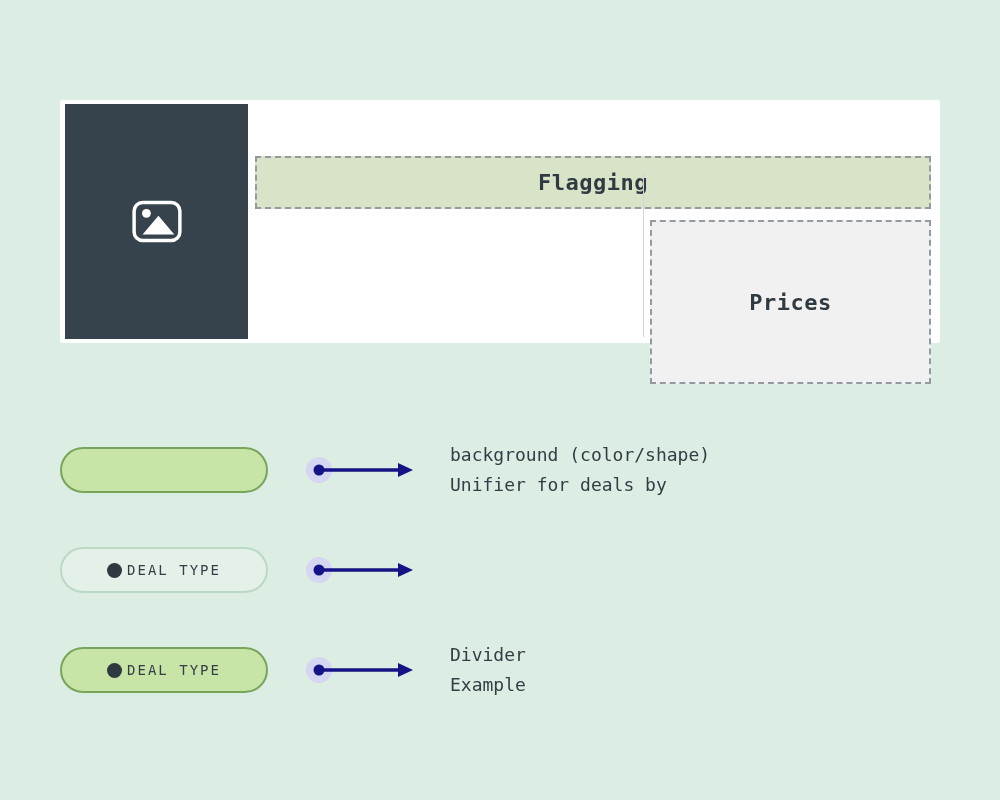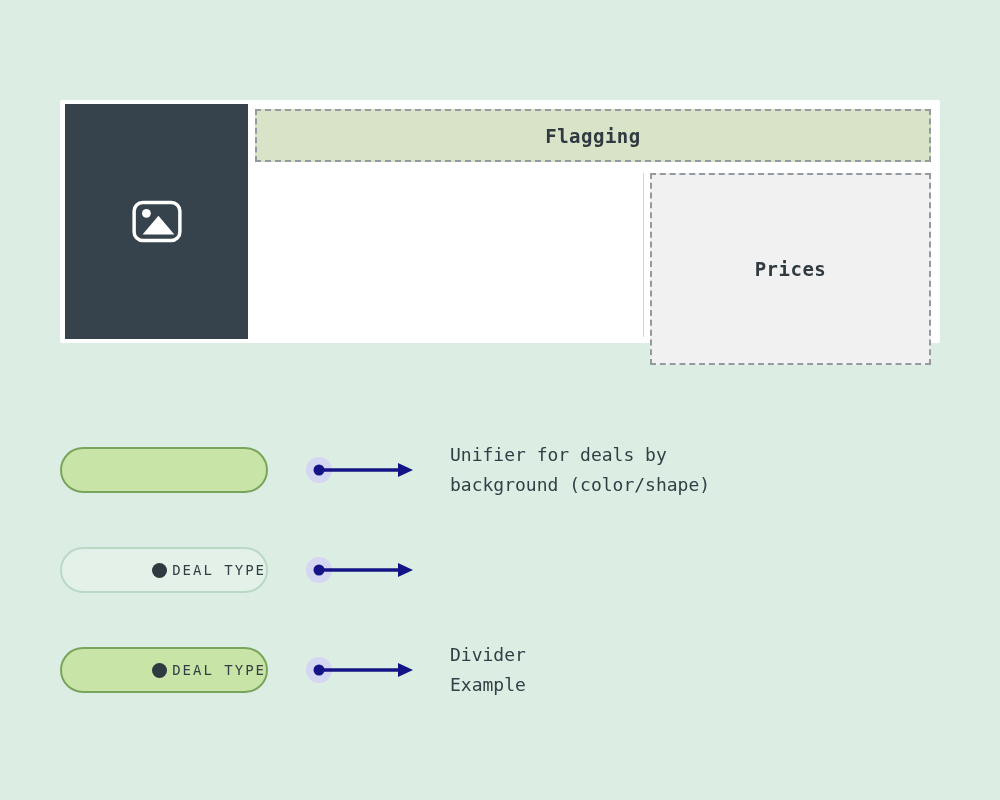--- a/index.html
+++ b/index.html
@@ -24,37 +24,38 @@
     position: absolute;
     left: 5px; top: 4px;
     width: 183px; height: 235px;
     background: #36434c;
     display: flex; align-items: center; justify-content: center;
   }
   .zone {
     position: absolute;
     border: 2px dashed #939ba1;
     display: flex; align-items: center; justify-content: center;
-    font-size: 19px; font-weight: 700;
+    font-size: 22px; font-weight: 700;
     letter-spacing: 0.5px;
     color: #2f3a41;
+    margin-top: 47px;
   }
   .zone-flagging {
     left: 195px; top: 9px;
     width: 676px; height: 53px;
     background: #d8e3c8;
   }
   .zone-info {
     left: 193px; top: 73px;
     width: 384px; height: 164px;
     background: #f1f1f2;
   }
   .zone-prices {
     left: 590px; top: 73px;
-    width: 281px; height: 192px;
+    width: 281px; height: 164px;
     background: #f1f1f2;
   }
   .v-divider {
     position: absolute;
     left: 583px; top: 73px;
     width: 1px; height: 164px;
     background: #d2d4d5;
   }
 
   
@@ -64,21 +65,21 @@
   }
   .row-0 { top: 447px; }
   .row-1 { top: 547px; }
   .row-2 { top: 647px; }
 
   .pill {
     position: absolute;
     left: 60px; top: 0;
     width: 208px; height: 46px;
     border-radius: 23px;
-    display: flex; align-items: center; justify-content: flex-end;
+    display: flex; align-items: center; justify-content: center;
     gap: 5px;
     font-size: 14px; font-weight: 500;
     letter-spacing: 2px;
     color: #333e45;
   }
   .pill-filled {
     background: #c8e5a7;
     border: 2px solid #78a55b;
   }
   .pill-outlined {
@@ -139,22 +140,22 @@
   <div class="pill pill-filled">
     <span></span>
   </div>
   <svg class="arrow-svg" viewBox="0 0 112 40">
     <circle cx="16" cy="20" r="13" fill="#d4d6f2"></circle>
     <line x1="16" y1="20" x2="96" y2="20" stroke="#141487" stroke-width="3.6"></line>
     <circle cx="16" cy="20" r="5.5" fill="#141487"></circle>
     <path d="M95 13 L110 20 L95 27 Z" fill="#141487"></path>
   </svg>
   <div class="desc">
+    <div>background (color/shape)</div>
     <div>Unifier for deals by</div>
-    <div>background (color/shape)</div>
   </div>
 </div>
 
 <div class="legend-row row-1">
   <div class="pill pill-outlined">
     <span class="dot"></span>
     <span>DEAL TYPE</span>
   </div>
   <svg class="arrow-svg" viewBox="0 0 112 40">
     <circle cx="16" cy="20" r="13" fill="#d4d6f2"></circle>

